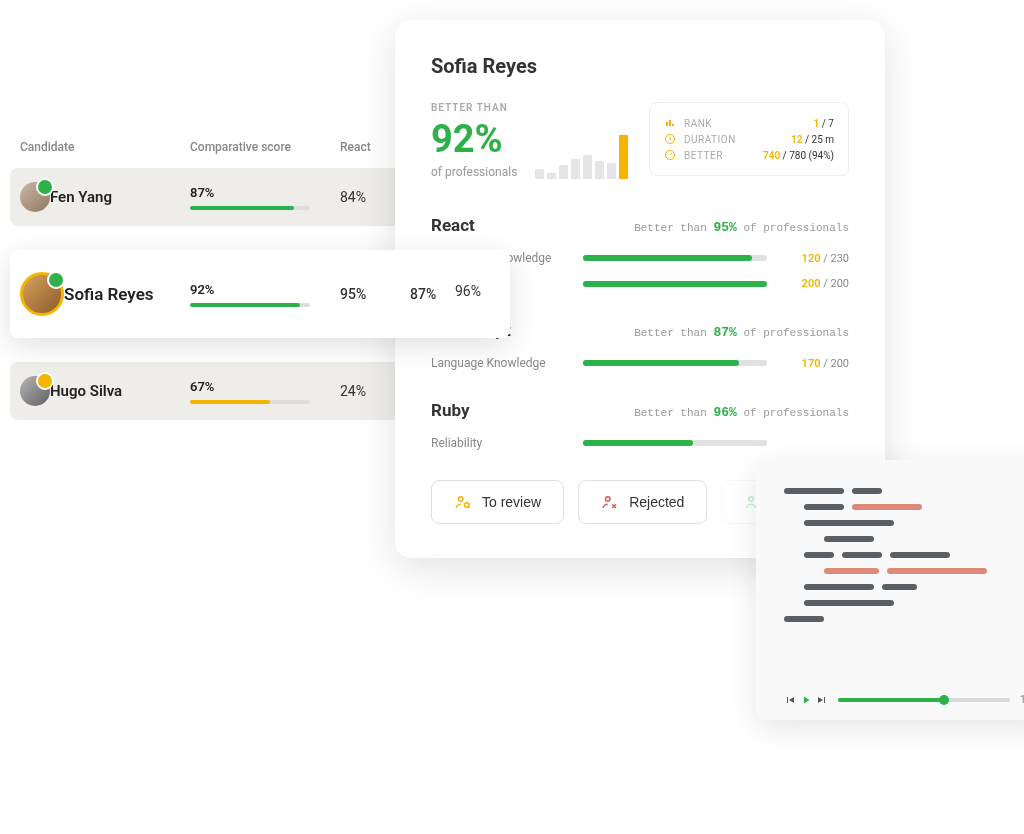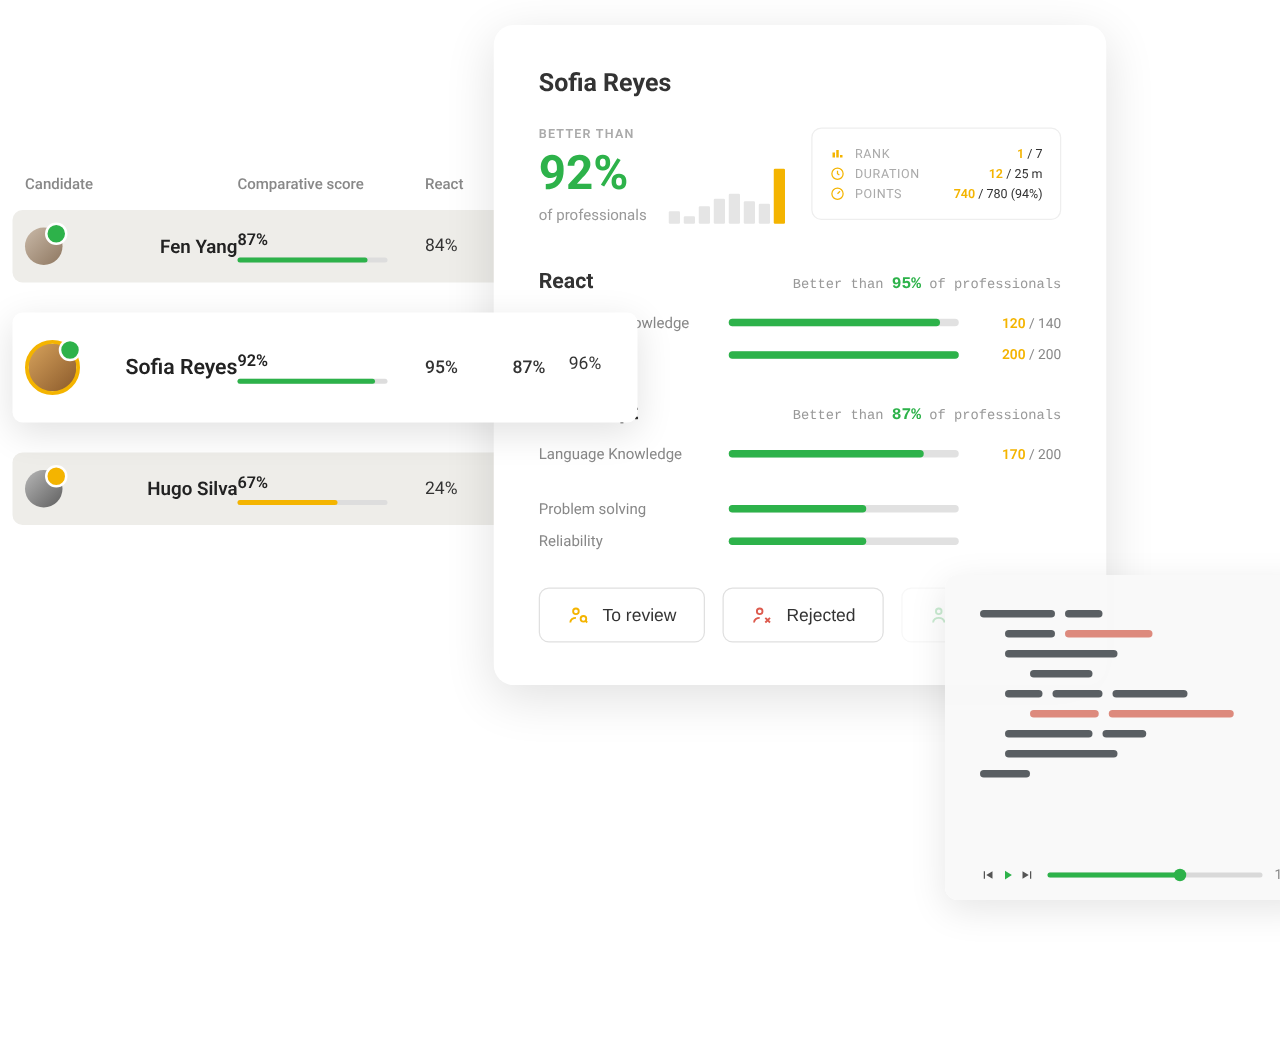--- a/index.html
+++ b/index.html
@@ -33,21 +33,21 @@
     margin-bottom: 24px;
     font-size: 14px;
     position: relative;
   }
   .cand-row.highlight {
     background: #fff;
     box-shadow: 0 8px 30px rgba(0,0,0,.12);
     height: 88px;
     z-index: 5;
   }
-  .cand-row .person { display: flex; align-items: center; gap: 24px; justify-content: space-between; }
+  .cand-row .person { display: flex; align-items: center; gap: 0; }
   .avatar {
     width: 30px; height: 30px; border-radius: 50%;
     background: #ccc;
     position: relative;
   }
   .cand-row.highlight .avatar { width: 44px; height: 44px; border: 3px solid #f4b400; }
   .avatar.badge-green::after{
     content:""; position:absolute; top:-4px; right:-4px;
     width:14px; height:14px; background:#2db24a; border-radius:50%;
     border:2px solid #fff;
@@ -243,39 +243,39 @@
             <path d="M12 7v5l3 2" stroke="#f4b400" stroke-width="2" fill="none"></path>
           </svg>
         <span class="slabel">DURATION</span>
         <span class="sval"><span class="em">12</span><span> / 25 m</span></span>
       </div>
       <div class="srow">
         <svg class="ico" viewBox="0 0 24 24">
             <circle cx="12" cy="12" r="9" fill="none" stroke="#f4b400" stroke-width="2"></circle>
             <path d="M12 12l4-4" stroke="#f4b400" stroke-width="2"></path>
           </svg>
-        <span class="slabel">POINTS</span>
+        <span class="slabel">BETTER</span>
         <span class="sval"><span class="em">740</span><span> / 780 (94%)</span></span>
       </div>
     </div>
   </div>
 
   <div class="section">
     <div class="sec-head">
       <div class="sec-title">React</div>
       <div class="sec-better">
         <span>Better than </span><b>95%</b><span> of professionals</span>
       </div>
     </div>
     <div class="skill-row">
       <div>Framework knowledge</div>
       <div class="skill-bar-track">
           <div class="skill-bar-fill" style="width:92%"></div>
         </div>
-      <div class="skill-pts"><span class="em">120</span><span> / 140</span></div>
+      <div class="skill-pts"><span class="em">120</span><span> / 230</span></div>
     </div>
     <div class="skill-row">
       <div style="opacity:.2"></div>
       <div class="skill-bar-track">
           <div class="skill-bar-fill" style="width:100%"></div>
         </div>
       <div class="skill-pts"><span class="em">200</span><span> / 200</span></div>
     </div>
   </div>
 
@@ -289,26 +289,25 @@
     <div class="skill-row">
       <div>Language Knowledge</div>
       <div class="skill-bar-track">
           <div class="skill-bar-fill" style="width:85%"></div>
         </div>
       <div class="skill-pts"><span class="em">170</span><span> / 200</span></div>
     </div>
   </div>
 
   <div class="section">
-    <div class="skill-row">
-      <div>Problem solving</div>
-      <div class="skill-bar-track">
-          <div class="skill-bar-fill" style="width:60%"></div>
-        </div>
-      <div class="skill-pts"></div>
+    <div class="sec-head">
+      <div class="sec-title">Ruby</div>
+      <div class="sec-better">
+        <span>Better than </span><b>96%</b><span> of professionals</span>
+      </div>
     </div>
     <div class="skill-row">
       <div>Reliability</div>
       <div class="skill-bar-track">
           <div class="skill-bar-fill" style="width:60%"></div>
         </div>
       <div class="skill-pts"></div>
     </div>
   </div>
 

